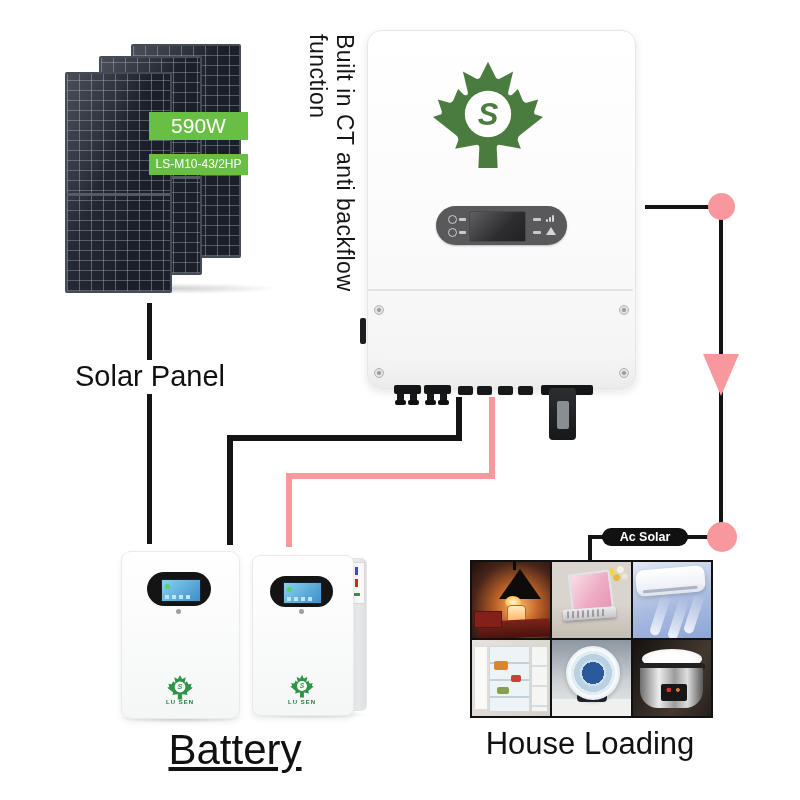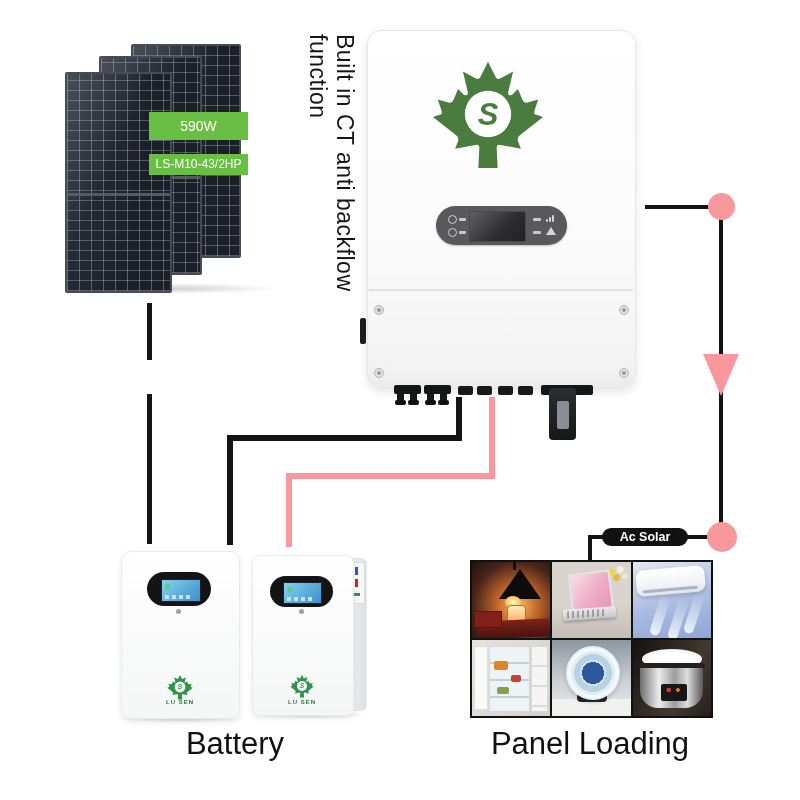--- a/index.html
+++ b/index.html
@@ -10,21 +10,21 @@
   
   .panel{position:absolute;border:2px solid #454c56;border-radius:2px;
     background:
       linear-gradient(115deg, rgba(255,255,255,0.14) 0%, rgba(255,255,255,0.05) 30%, rgba(255,255,255,0) 42%),
       repeating-linear-gradient(90deg, rgba(150,160,175,.5) 0 1px, transparent 1px 12px),
       repeating-linear-gradient(0deg, rgba(150,160,175,.45) 0 1px, transparent 1px 10px),
       linear-gradient(100deg,#2b313b,#1b2028 65%);}
   .panel::after{content:"";position:absolute;left:0;right:0;top:55%;height:3px;background:#59616c;opacity:.9;}
   .panel-shadow{position:absolute;background:radial-gradient(ellipse at center, rgba(0,0,0,.18), rgba(0,0,0,0) 70%);}
   .badge{position:absolute;background:#69bf44;color:#fff;text-align:center;}
-  .badge-power{font-size:14px;}
+  .badge-power{font-size:21px;}
   .badge-model{font-size:12px;}
 
   
   .vnote{position:absolute;writing-mode:vertical-rl;font-size:23px;letter-spacing:.5px;color:#151515;}
 
   
   .inverter{position:absolute;left:367px;top:30px;width:267px;height:357px;border-radius:14px;
     background:linear-gradient(180deg,#ffffff 0%,#fbfbfb 55%,#f3f3f3 100%);
     border:1px solid #e6e6e6;box-shadow:0 3px 8px rgba(0,0,0,.10), inset 0 -28px 36px -30px rgba(0,0,0,.07);}
   .inv-seam{position:absolute;left:368px;top:289px;width:265px;height:2px;background:#e3e3e3;border-radius:1px;}
@@ -54,21 +54,21 @@
   .wire{position:absolute;background:#141414;}
   .wire-pink{position:absolute;background:#f9989c;}
   .dot{position:absolute;border-radius:50%;background:#f9989c;}
   .arrow-down{position:absolute;width:0;height:0;border-left:18px solid transparent;border-right:18px solid transparent;border-top:42px solid #f9989c;}
   .pill{position:absolute;left:602px;top:528px;width:86px;height:18px;background:#111;border-radius:9px;
     color:#fff;font-size:12.5px;font-weight:bold;text-align:center;line-height:18px;}
 
   
   .lbl{position:absolute;text-align:center;color:#111;}
   .lbl-solar{left:60px;top:360px;width:180px;font-size:29px;}
-  .lbl-battery{left:145px;top:726px;width:180px;font-size:31px;}
+  .lbl-battery{left:145px;top:726px;width:180px;font-size:42px;text-decoration:underline;}
   .lbl-house{left:460px;top:726px;width:260px;font-size:31px;}
 
   
   .bat{position:absolute;background:linear-gradient(180deg,#ffffff,#f5f6f6);border:1px solid #e9eaea;
        box-shadow:0 3px 6px rgba(0,0,0,.08);}
   .bat-oval{position:absolute;background:#141414;border-radius:18px;}
   .bat-lcd{position:absolute;background:linear-gradient(135deg,#86d2f0,#3f8ec9);border:1px solid #123;}
   .bat-lcd .led{position:absolute;left:3px;top:4px;width:5px;height:5px;border-radius:50%;background:#59d06a;}
   .bat-lcd .keys{position:absolute;left:3px;bottom:2px;width:26px;height:4px;
     background:repeating-linear-gradient(90deg,#bfe6f7 0 4px, transparent 4px 7px);}
@@ -215,22 +215,23 @@
   <div class="wire" style="left:645px;top:205px;width:66px;height:4px;"></div>
   <div class="wire" style="left:719px;top:206px;width:4px;height:332px;"></div>
   <div class="wire" style="left:686px;top:535px;width:22px;height:4px;"></div>
   <div class="wire" style="left:588px;top:535px;width:16px;height:4px;"></div>
   <div class="wire" style="left:588px;top:535px;width:4px;height:26px;"></div>
   <div class="dot" style="left:708px;top:193px;width:27px;height:27px;"></div>
   <div class="arrow-down" style="left:703px;top:354px;"></div>
   <div class="dot" style="left:707px;top:522px;width:30px;height:30px;"></div>
   <div class="pill">Ac Solar</div>
 
+  <div class="lbl lbl-solar">Solar Panel</div>
   <div class="lbl lbl-battery">Battery</div>
-  <div class="lbl lbl-house">Panel Loading</div>
+  <div class="lbl lbl-house">House Loading</div>
 
   <div class="bat-shadow" style="left:116px;top:714px;width:130px;height:9px;"></div>
   <div class="bat-shadow" style="left:248px;top:710px;width:122px;height:9px;"></div>
 
   <div class="bat-side"></div>
   <div class="bat-ind"></div>
   <div class="abs" style="left:355px;top:567px;width:3px;height:8px;background:#2f55c4;"></div>
   <div class="abs" style="left:355px;top:579px;width:3px;height:8px;background:#cc2a22;"></div>
   <div class="abs" style="left:353px;top:593px;width:7px;height:3px;background:#2f9447;"></div>
 

